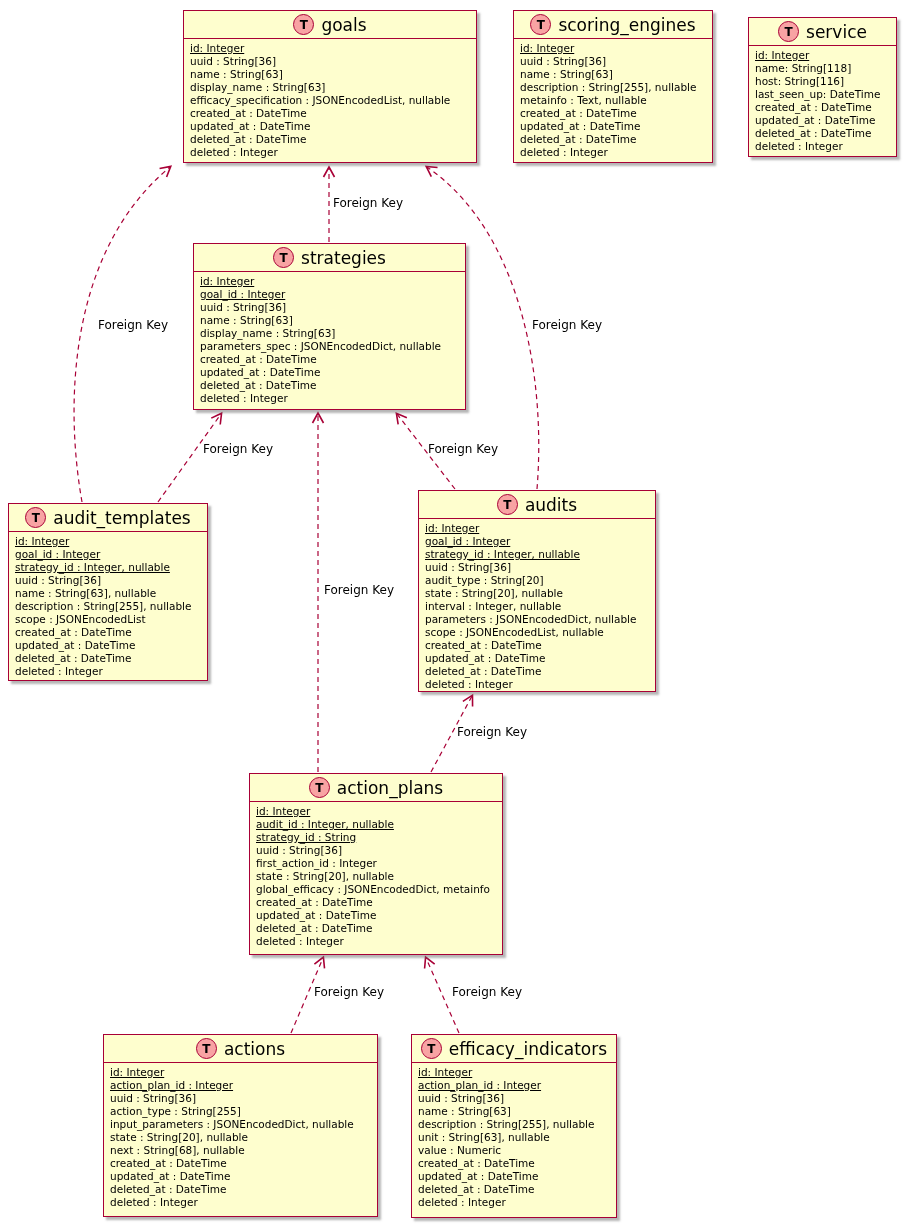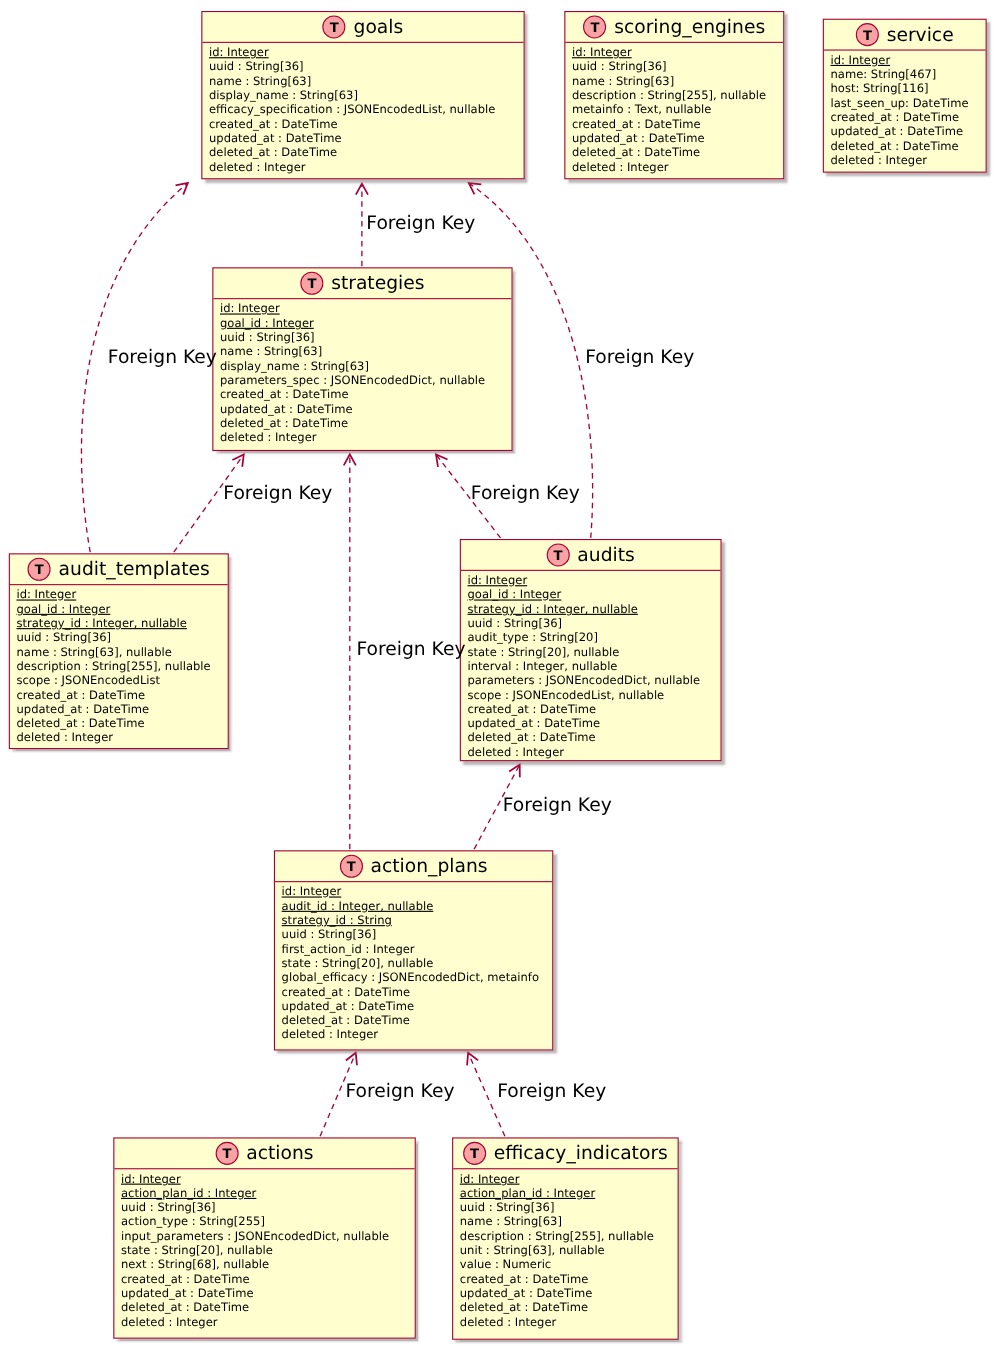--- a/index.html
+++ b/index.html
@@ -24,21 +24,21 @@
     width:19px; height:19px; border-radius:50%;
     background:#F8A3A3; border:1px solid #A80036;
     display:flex; align-items:center; justify-content:center;
     font-weight:bold; font-size:12px; line-height:1; flex:0 0 auto;
   }
   .tname { font-size:17px; }
   .tbody { padding:3px 6px 2px 6px; }
   .row { font-size:10.5px; line-height:13px; white-space:nowrap; }
   .row.pk { text-decoration:underline; }
   .row.fk { text-decoration:underline; }
-  .edge-label { position:absolute; font-size:17px; line-height:14px; white-space:nowrap; }
+  .edge-label { position:absolute; font-size:12px; line-height:14px; white-space:nowrap; }
 </style>
 </head>
 <body>
 
 <div id="canvas">
   <svg id="edges" viewBox="0 0 907 1224" xmlns="http://www.w3.org/2000/svg">
     <defs>
       <marker id="arrowhead" viewBox="-13 -8 15 16" refX="-1" refY="0" markerWidth="15" markerHeight="16" orient="auto" markerUnits="userSpaceOnUse">
         <path d="M -10 -5.5 L 0 0 L -10 5.5" fill="none" stroke="#A80036" stroke-width="1.6"></path>
       </marker>
@@ -88,21 +88,21 @@
         <div class="row">deleted : Integer</div>
       </div>
     </div>
     <div class="table" style="left: 748px; top: 17px; width: 149px; height: 140px;">
       <div class="hdr">
         <span class="spot">T</span>
         <span class="tname">service</span>
       </div>
       <div class="tbody">
         <div class="row pk">id: Integer</div>
-        <div class="row">name: String[467]</div>
+        <div class="row">name: String[118]</div>
         <div class="row">host: String[116]</div>
         <div class="row">last_seen_up: DateTime</div>
         <div class="row">created_at : DateTime</div>
         <div class="row">updated_at : DateTime</div>
         <div class="row">deleted_at : DateTime</div>
         <div class="row">deleted : Integer</div>
       </div>
     </div>
     <div class="table" style="left: 193px; top: 243px; width: 273px; height: 167px;">
       <div class="hdr">

